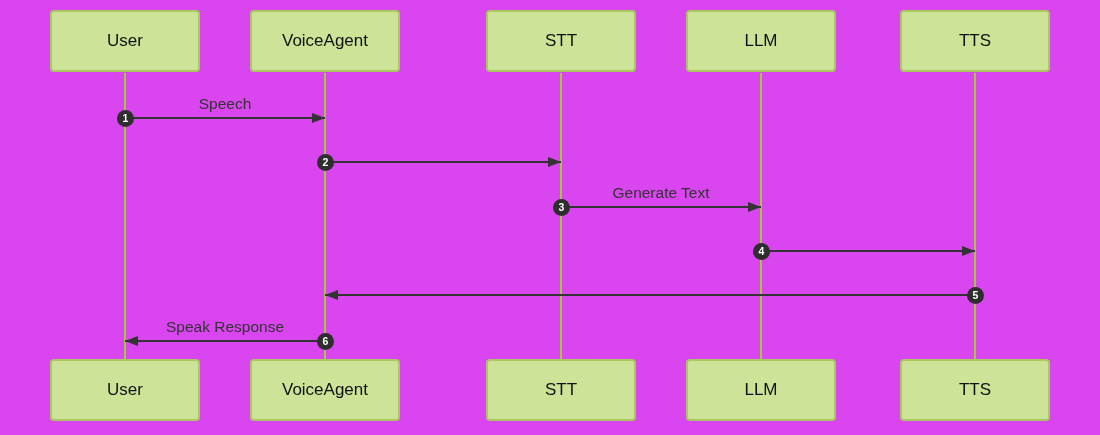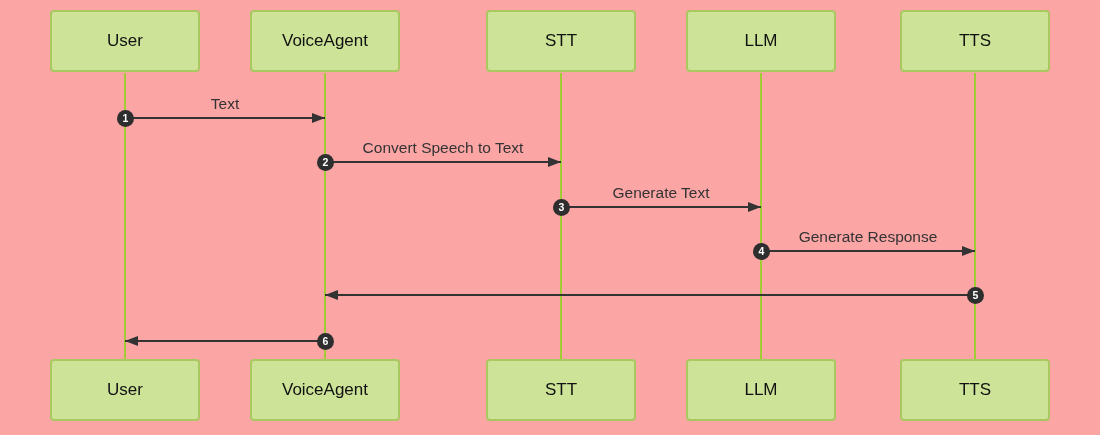--- a/index.html
+++ b/index.html
@@ -5,21 +5,21 @@
 <style>
   html, body { margin: 0; padding: 0; }
   body {
     font-family: "Liberation Sans", "DejaVu Sans", sans-serif;
     background: #3b4a52;
   }
   .diagram {
     position: relative;
     width: 1100px;
     height: 435px;
-    background: #fca5a5;
+    background: #d946ef;
     overflow: hidden;
   }
   .lifeline {
     position: absolute;
     width: 2px;
     top: 73px;
     height: 286px;
     background: #9fcc33;
   }
   .actor-box {
@@ -107,41 +107,40 @@
   <div class="actor-box actor-bottom" style="left:486px">
       <span>STT</span>
     </div>
   <div class="actor-box actor-bottom" style="left:686px">
       <span>LLM</span>
     </div>
   <div class="actor-box actor-bottom" style="left:900px">
       <span>TTS</span>
     </div>
 
-  <div class="msg-label" style="left:225px; top:95px">Text</div>
+  <div class="msg-label" style="left:225px; top:95px">Speech</div>
   <div class="msg-line" style="left:125px; top:117px; width:200px"></div>
   <div class="arrowhead right" style="left:312px; top:113px"></div>
   <div class="seq-num" style="left:117px; top:110px">1</div>
 
-  <div class="msg-label" style="left:443px; top:139px">Convert Speech to Text</div>
   <div class="msg-line" style="left:325px; top:161px; width:236px"></div>
   <div class="arrowhead right" style="left:548px; top:157px"></div>
   <div class="seq-num" style="left:317px; top:154px">2</div>
 
   <div class="msg-label" style="left:661px; top:184px">Generate Text</div>
   <div class="msg-line" style="left:561px; top:206px; width:200px"></div>
   <div class="arrowhead right" style="left:748px; top:202px"></div>
   <div class="seq-num" style="left:553px; top:199px">3</div>
 
-  <div class="msg-label" style="left:868px; top:228px">Generate Response</div>
   <div class="msg-line" style="left:761px; top:250px; width:214px"></div>
   <div class="arrowhead right" style="left:962px; top:246px"></div>
   <div class="seq-num" style="left:753px; top:243px">4</div>
 
   <div class="msg-line" style="left:325px; top:294px; width:650px"></div>
   <div class="arrowhead left" style="left:325px; top:290px"></div>
   <div class="seq-num" style="left:967px; top:287px">5</div>
 
+  <div class="msg-label" style="left:225px; top:318px">Speak Response</div>
   <div class="msg-line" style="left:125px; top:340px; width:200px"></div>
   <div class="arrowhead left" style="left:125px; top:336px"></div>
   <div class="seq-num" style="left:317px; top:333px">6</div>
 
 </div>
 
 </body></html>

